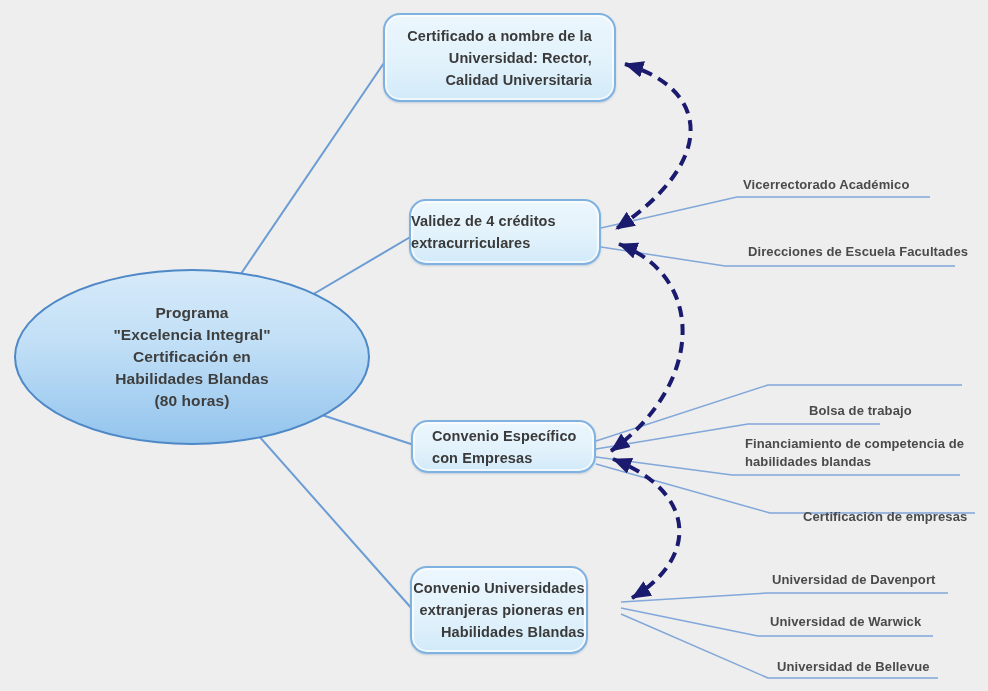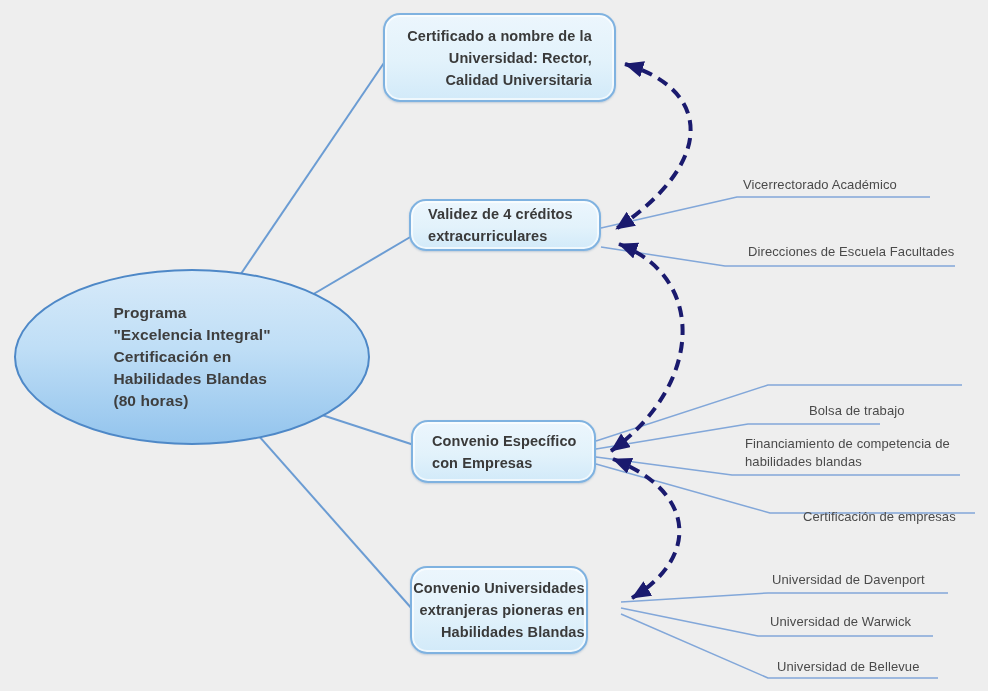--- a/index.html
+++ b/index.html
@@ -28,31 +28,31 @@
     border:2px solid var(--root-border);
     background:linear-gradient(180deg,var(--root-fill-top) 0%,#BFDEF6 45%,var(--root-fill-bottom) 100%);
     justify-content:center;
   }
   .node{
     border:2px solid var(--node-border);border-radius:17px;
     background:linear-gradient(180deg,var(--node-fill-top) 0%,#E2F2FB 55%,var(--node-fill-bottom) 100%);
     box-shadow:inset 0 0 0 2px rgba(255,255,255,.65),0 1px 2px rgba(110,140,175,.35);
   }
   #node-1{left:383px;top:13px;width:233px;height:89px;justify-content:center;}
-  #node-2{left:409px;top:199px;width:192px;height:52px;padding-left:17px;}
-  #node-3{left:411px;top:420px;width:185px;height:63px;padding-left:19px;}
+  #node-2{left:409px;top:199px;width:192px;height:66px;}
+  #node-3{left:411px;top:420px;width:185px;height:53px;padding-left:19px;}
   #node-4{left:410px;top:566px;width:178px;height:88px;justify-content:center;}
   .node-label{
     white-space:pre-line;font-weight:700;font-size:14.5px;line-height:22px;
     color:var(--node-text);letter-spacing:.1px;
   }
   #node-1 .node-label,#node-4 .node-label{text-align:right;}
-  #root-ellipse .node-label{font-size:15.5px;line-height:22px;text-align:left;color:#3E3E3E;}
+  #root-ellipse .node-label{font-size:15.5px;line-height:22px;text-align:center;color:#3E3E3E;}
   .leaf-label{
-    position:absolute;z-index:1;white-space:pre;font-weight:400;font-size:13px;
+    position:absolute;z-index:1;white-space:pre;font-weight:700;font-size:13px;
     line-height:17.5px;color:var(--leaf-text);letter-spacing:.1px;
   }
   #leaf-0{left:743px;top:176px;}
   #leaf-1{left:728px;top:243px;padding-left:20px;}
   #leaf-2{left:775px;top:361px;}
   #leaf-3{left:763px;top:402px;padding-left:46px;}
   #leaf-4{left:745px;top:435px;white-space:pre-line;width:236px;}
   #leaf-5{left:803px;top:492px;margin-top:16px;}
   #leaf-6{left:772px;top:571px;}
   #leaf-7{left:770px;top:613px;}

